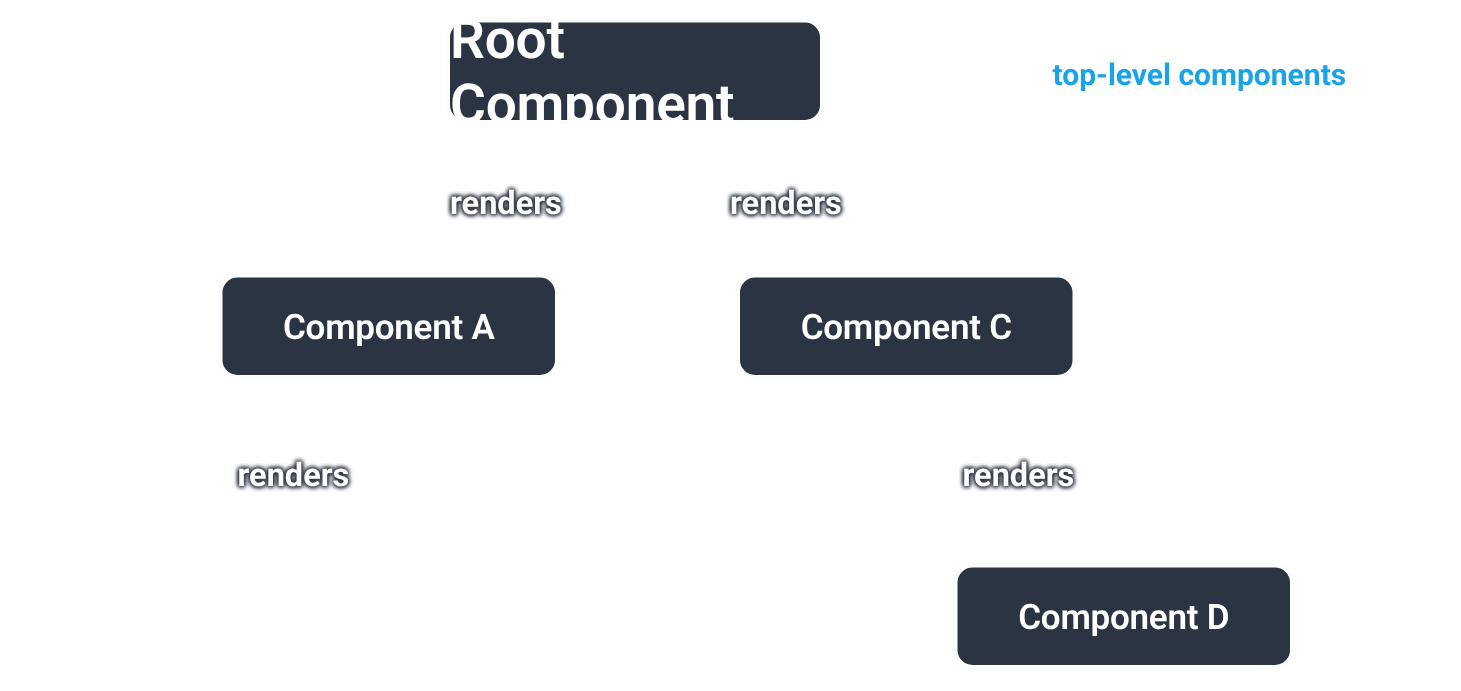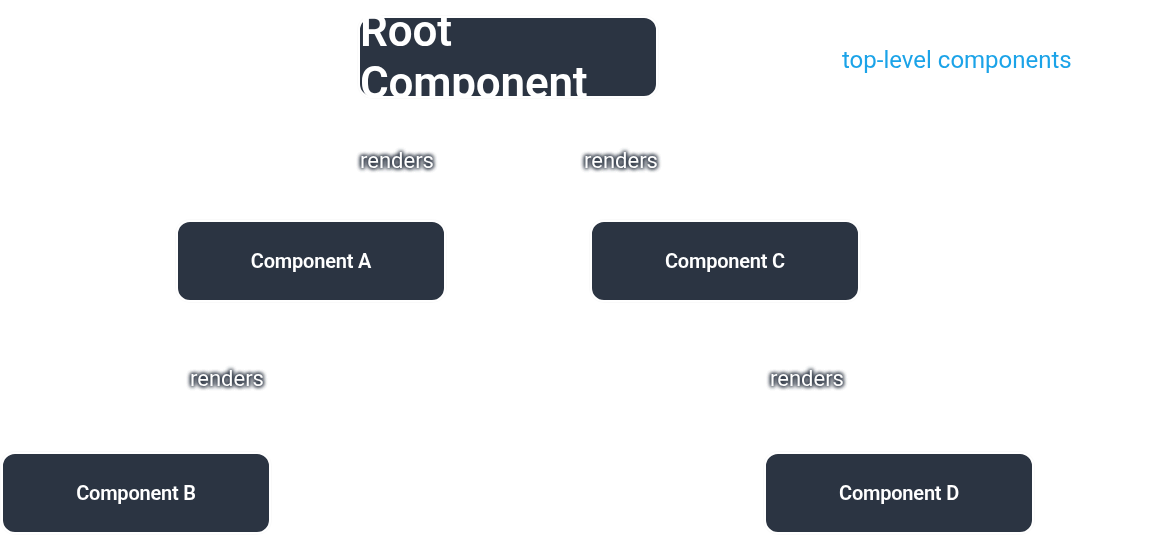--- a/index.html
+++ b/index.html
@@ -27,45 +27,45 @@
   }
   .node {
     position: absolute;
     background: #2b3442;
     color: #ffffff;
     border: 2px solid #ffffff;
     border-radius: 14px;
     display: flex;
     align-items: center;
     justify-content: center;
-    font-size: 20px;
+    font-size: 28px;
     font-weight: 600;
     letter-spacing: -0.2px;
     box-sizing: border-box;
     box-shadow: 0 0 0 1px rgba(0,0,0,0.02);
   }
   .edge-label {
     position: absolute;
     color: #ffffff;
-    font-size: 22px;
-    font-weight: 400;
+    font-size: 26px;
+    font-weight: 700;
     background: transparent;
     pointer-events: none;
     white-space: nowrap;
     text-shadow:
       0 0 4px #2b3442,
       0 0 4px #2b3442,
       0 0 4px #2b3442,
       0 0 4px #2b3442;
   }
   .annotation {
     position: absolute;
     color: #1ba3e8;
     font-size: 24px;
-    font-weight: 400;
+    font-weight: 700;
     white-space: nowrap;
   }
 
   
   .root   { left: 358px; top:  16px; width: 300px; height: 82px; font-size: 44px; }
   .compA  { left: 176px; top: 220px; width: 270px; height: 82px; }
   .compC  { left: 590px; top: 220px; width: 270px; height: 82px; align-items: center; }
   .compB  { left:   1px; top: 452px; width: 270px; height: 82px; }
   .compD  { left: 764px; top: 452px; width: 270px; height: 82px; }
 
@@ -101,23 +101,20 @@
 
   <div class="node root">
     <span>Root Component</span>
   </div>
   <div class="node compA">
     <span>Component A</span>
   </div>
   <div class="node compC">
     <span>Component C</span>
   </div>
-  <div class="node compB">
-    <span>Component B</span>
-  </div>
   <div class="node compD">
     <span>Component D</span>
   </div>
 
   <span class="edge-label lbl-root-a">renders</span>
   <span class="edge-label lbl-root-c">renders</span>
   <span class="edge-label lbl-a-b">renders</span>
   <span class="edge-label lbl-c-d">renders</span>
 
   <span class="annotation ann-top">top-level components</span>

